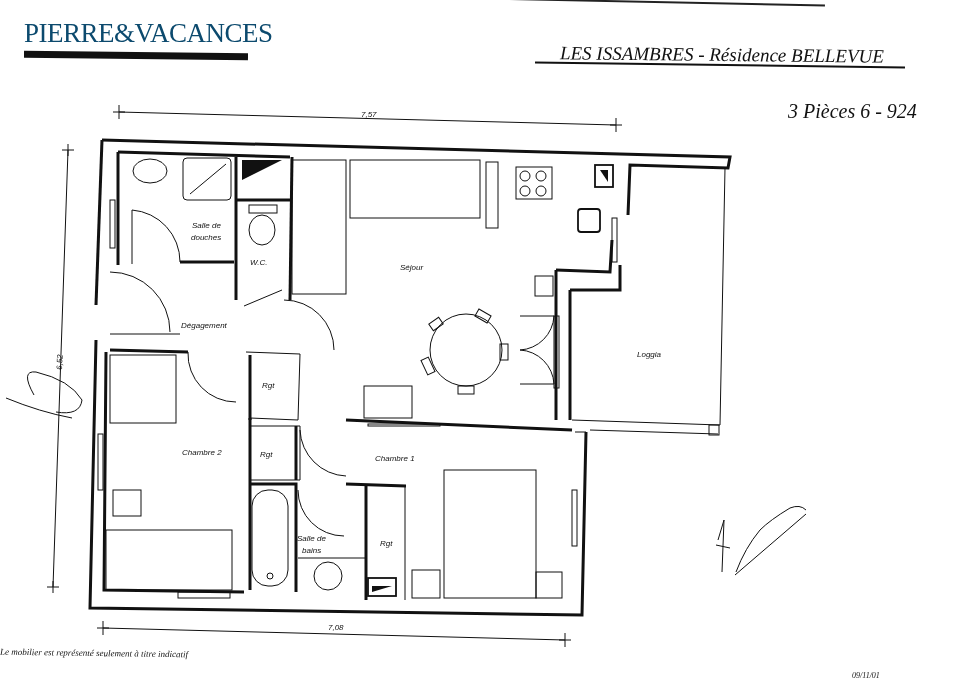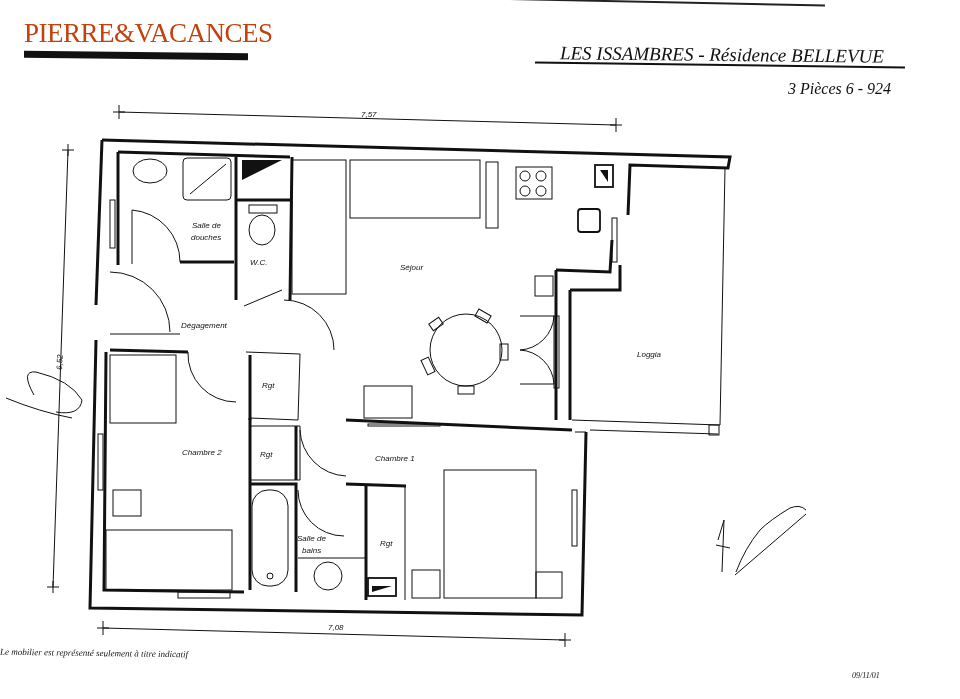--- a/index.html
+++ b/index.html
@@ -1,22 +1,22 @@
 <!DOCTYPE html>
 <html><head>
 <meta charset="utf-8">
 <style>
   html,body{margin:0;padding:0;background:#fff;}
   body{width:960px;height:699px;position:relative;overflow:hidden;font-family:"Liberation Sans",sans-serif;color:#111;}
-  .brand{position:absolute;left:24px;top:18px;font-family:"Liberation Serif",serif;font-size:27px;letter-spacing:-0.5px;color:#c2410c;}
+  .brand{position:absolute;left:24px;top:18px;font-family:"Liberation Serif",serif;font-size:27px;letter-spacing:-0.5px;color:#0c4a6e;}
   .brand-bar{position:absolute;left:24px;top:52px;width:224px;height:7px;background:#111;transform:rotate(0.6deg);}
   .top-rule{position:absolute;left:385px;top:0px;width:440px;height:2px;background:#222;transform:rotate(1.2deg);}
   .title{position:absolute;left:560px;top:44px;font-family:"Liberation Serif",serif;font-style:italic;font-size:19px;transform:rotate(0.6deg);white-space:nowrap;}
   .title-rule{position:absolute;left:535px;top:64px;width:370px;height:2px;background:#111;transform:rotate(0.8deg);}
-  .subtitle{position:absolute;left:788px;top:80px;font-family:"Liberation Serif",serif;font-style:italic;font-size:16px;white-space:nowrap;}
+  .subtitle{position:absolute;left:788px;top:100px;font-family:"Liberation Serif",serif;font-style:italic;font-size:20px;white-space:nowrap;}
   .footnote{position:absolute;left:0px;top:648px;font-family:"Liberation Serif",serif;font-style:italic;font-size:9px;white-space:nowrap;transform:rotate(0.8deg);}
   .date{position:absolute;left:852px;top:671px;font-family:Liberation Serif, serif;font-style:italic;font-size:8px;}
   svg{position:absolute;left:0;top:0;}
   .room{font-family:"Liberation Sans",sans-serif;font-style:italic;font-size:8px;fill:#111;}
   .dim{font-family:"Liberation Sans",sans-serif;font-style:italic;font-size:8px;fill:#111;}
   .w{stroke:#111;stroke-width:3;fill:none;}
   .t{stroke:#111;stroke-width:1;fill:none;}
   .m{stroke:#111;stroke-width:1.8;fill:none;}
 </style>
 </head>

